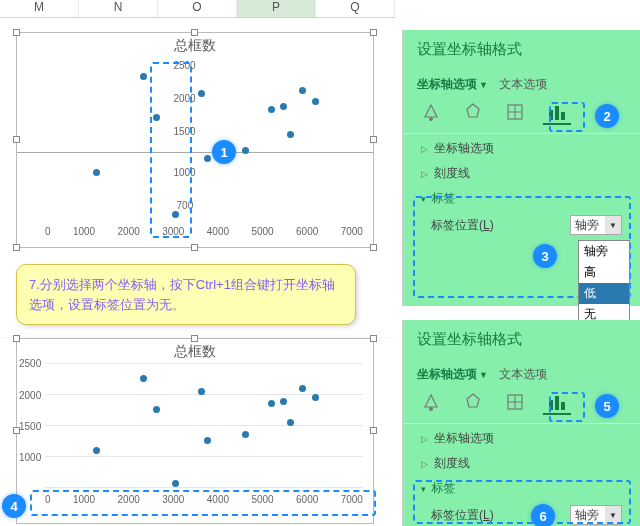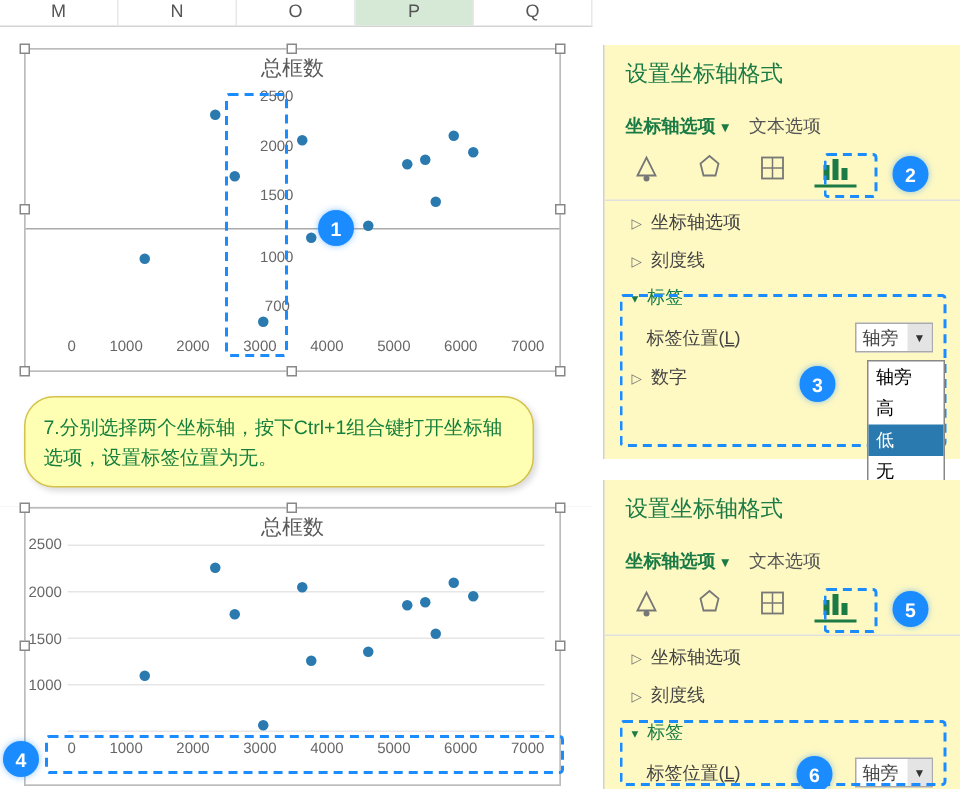--- a/index.html
+++ b/index.html
@@ -98,32 +98,32 @@
     font-size:13px;
     display:flex; align-items:center; justify-content:center;
     box-shadow:0 0 4px rgba(26,140,255,0.5);
   }
 
   
   .instr {
     position:absolute;
     background:#ffffb3;
     border:1px solid #d4c24a;
-    border-radius:20px;
+    border-radius:10px;
     padding:10px 12px;
-    color:#15803d;
+    color:#8b5cf6;
     font-size:13px;
     line-height:1.5;
     box-shadow:2px 2px 4px rgba(0,0,0,0.15);
   }
 
   
   .pane {
     position:absolute;
-    background:#fef9c3;
+    background:#86efac;
     border-left:1px solid #d0d0d0;
   }
   .pane-title {
     color:#1a7b45;
     font-size:15px;
     padding:10px 14px 2px;
   }
   .pane-tabs {
     padding:0 14px 6px;
     font-size:12px;
@@ -347,21 +347,20 @@
   <div class="pane-section"><span class="tri">▷</span><span>刻度线</span></div>
   <div class="pane-section exp"><span class="tri">▾</span><span>标签</span></div>
 
   <div class="pane-row">
     <span><span>标签位置(</span><span class="underline">L</span><span>)</span></span>
     <div class="pane-select">
       <span>轴旁</span>
       <div class="dd">▼</div>
     </div>
   </div>
-  <div class="pane-section"><span class="tri">▷</span><span>数字</span></div>
 
   <div class="dashed-sel" style="left:10px;top:166px;width:218px;height:102px;"></div>
   <div class="step" style="left:130px;top:214px;">3</div>
 
   <div class="dropdown-open" style="right:10px;top:210px;">
     <div>轴旁</div>
     <div>高</div>
     <div class="sel">低</div>
     <div>无</div>
   </div>

